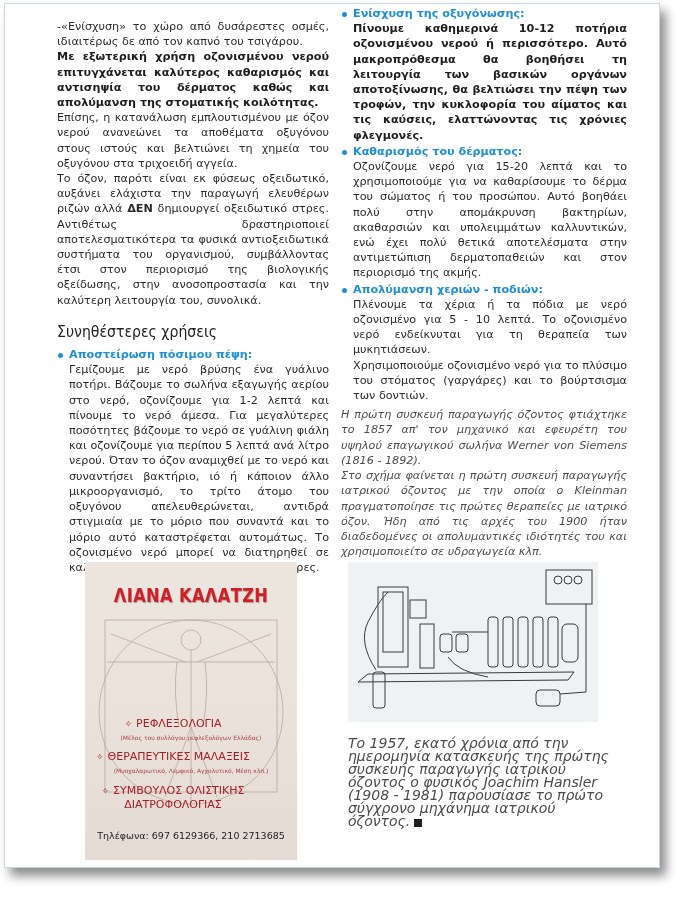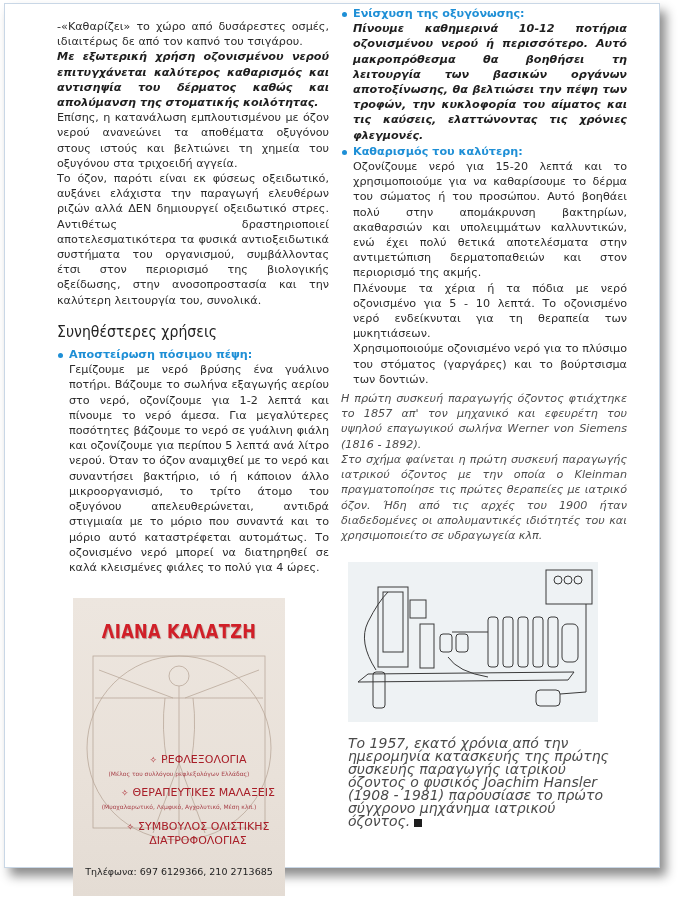--- a/index.html
+++ b/index.html
@@ -9,67 +9,66 @@
   }
   .page {
     position:absolute; left:4px; top:3px; width:654px; height:863px;
     background:#ffffff; border:1px solid #c9d7e6;
     box-shadow: 6px 8px 10px rgba(0,0,0,0.45);
   }
   .col { position:absolute; font-size:11.2px; line-height:15.2px; color:#2b2b2b; text-align:justify; }
   .col-left { left:52px; top:15px; width:272px; }
   .col-right { left:336px; top:1px; width:286px; }
   p { margin:0; }
-  .bold-it { font-weight:bold; font-style:italic; color:#1e1e1e; }
-  .strong { font-weight:normal; }
+  .bold-it { font-weight:bold; color:#1e1e1e; }
+  .strong { font-weight:bold; }
   h2.section {
     font-family:"DejaVu Sans", sans-serif; font-weight:normal; font-size:16px;
     margin:16px 0 8px 0; color:#222; transform:scaleX(0.88); transform-origin:left;
     white-space:nowrap;
   }
   .bullet-head {
     color:#1e8fd6; font-weight:bold; position:relative; padding-left:12px; margin-top:1px;
   }
   .bullet-head .dot {
     position:absolute; left:1px; top:6px; width:5px; height:5px; border-radius:50%; background:#1e8fd6;
   }
   .bullet-body { padding-left:12px; }
   .note { color:#4d4d4d; font-style:italic; margin-top:4px; }
   .ad {
-    position:absolute; left:68px; top:558px; width:212px; height:298px;
+    position:absolute; left:80px; top:558px; width:212px; height:298px;
     background:linear-gradient(180deg,#ede6df 0%, #e9e1d9 60%, #e4dcd4 100%);
     overflow:hidden;
-    margin-top:36px;
   }
   .ad .vitruvian { position:absolute; left:0; top:0; width:212px; height:260px; opacity:0.75; }
   .ad-name {
     position:absolute; top:22px; left:0; width:212px; text-align:center;
     color:#d11f28; font-weight:bold; font-size:19px; letter-spacing:0.5px;
     transform:scaleX(0.85); text-shadow:1px 1px 1px rgba(90,0,0,0.35);
   }
-  .ad-service { position:absolute; left:0; width:176px; text-align:center; color:#a81d27; font-size:11px;padding-left:37px; }
+  .ad-service { position:absolute; left:0; width:176px; text-align:center; color:#a81d27; font-size:11px; }
   .ad-service .mark { font-size:9px; margin-right:4px; }
   .ad-sub { position:absolute; left:0; width:212px; text-align:center; color:#a8424a; font-size:6px; }
   .ad-contact { position:absolute; left:0; width:212px; text-align:center; color:#222; font-size:9.5px; line-height:12px; }
   .figure {
     position:absolute; left:343px; top:558px; width:250px; height:160px; background:#eef2f4;
   }
   .caption {
     position:absolute; left:343px; top:733px; width:262px; font-size:14px; line-height:13px;
     color:#4a4a4a; font-style:italic;
   }
   .end-mark { display:inline-block; width:8px; height:8px; background:#1e1e1e; margin-left:4px; vertical-align:-1px; }
 </style>
 </head>
 <body>
 
 <div class="page">
 
   <div class="col col-left">
-    <p>-«Καθαρίζει» το χώρο από δυσάρεστες οσμές, ιδιαιτέρως δε από τον καπνό του τσιγάρου.</p>
+    <p>-«Ενίσχυση» το χώρο από δυσάρεστες οσμές, ιδιαιτέρως δε από τον καπνό του τσιγάρου.</p>
     <p class="bold-it">Με εξωτερική χρήση οζονισμένου νερού επιτυγχάνεται καλύτερος καθαρισμός και αντισηψία του δέρματος καθώς και απολύμανση της στοματικής κοιλότητας.</p>
     <p>Επίσης, η κατανάλωση εμπλουτισμένου με όζον νερού ανανεώνει τα αποθέματα οξυγόνου στους ιστούς και βελτιώνει τη χημεία του οξυγόνου στα τριχοειδή αγγεία.</p>
     <p><span>Το όζον, παρότι είναι εκ φύσεως οξειδωτικό, αυξάνει ελάχιστα την παραγωγή ελευθέρων ριζών αλλά </span><span class="strong">ΔΕΝ</span><span> δημιουργεί οξειδωτικό στρες. Αντιθέτως δραστηριοποιεί αποτελεσματικότερα τα φυσικά αντιοξειδωτικά συστήματα του οργανισμού, συμβάλλοντας έτσι στον περιορισμό της βιολογικής οξείδωσης, στην ανοσοπροστασία και την καλύτερη λειτουργία του, συνολικά.</span></p>
 
     <h2 class="section">Συνηθέστερες χρήσεις</h2>
 
     <div class="bullet-head">
       <span class="dot"></span>
       <span>Αποστείρωση πόσιμου πέψη:</span>
     </div>
@@ -78,24 +77,28 @@
 
   <div class="col col-right">
     <div class="bullet-head">
       <span class="dot"></span>
       <span>Ενίσχυση της οξυγόνωσης:</span>
     </div>
     <p class="bullet-body bold-it">Πίνουμε καθημερινά 10-12 ποτήρια οζονισμένου νερού ή περισσότερο. Αυτό μακροπρόθεσμα θα βοηθήσει τη λειτουργία των βασικών οργάνων αποτοξίνωσης, θα βελτιώσει την πέψη των τροφών, την κυκλοφορία του αίματος και τις καύσεις, ελαττώνοντας τις χρόνιες φλεγμονές.</p>
 
     <div class="bullet-head">
       <span class="dot"></span>
-      <span>Καθαρισμός του καλύτερη:</span>
+      <span>Καθαρισμός του δέρματος:</span>
     </div>
     <p class="bullet-body">Οζονίζουμε νερό για 15-20 λεπτά και το χρησιμοποιούμε για να καθαρίσουμε το δέρμα του σώματος ή του προσώπου. Αυτό βοηθάει πολύ στην απομάκρυνση βακτηρίων, ακαθαρσιών και υπολειμμάτων καλλυντικών, ενώ έχει πολύ θετικά αποτελέσματα στην αντιμετώπιση δερματοπαθειών και στον περιορισμό της ακμής.</p>
 
+    <div class="bullet-head">
+      <span class="dot"></span>
+      <span>Απολύμανση χεριών - ποδιών:</span>
+    </div>
     <p class="bullet-body">Πλένουμε τα χέρια ή τα πόδια με νερό οζονισμένο για 5 - 10 λεπτά. Το οζονισμένο νερό ενδείκνυται για τη θεραπεία των μυκητιάσεων.</p>
 
     <p class="bullet-body">Χρησιμοποιούμε οζονισμένο νερό για το πλύσιμο του στόματος (γαργάρες) και το βούρτσισμα των δοντιών.</p>
 
     <p class="note">Η πρώτη συσκευή παραγωγής όζοντος φτιάχτηκε το 1857 απ' τον μηχανικό και εφευρέτη του υψηλού επαγωγικού σωλήνα Werner von Siemens (1816 - 1892).</p>
     <p class="note" style="margin-top:0">Στο σχήμα φαίνεται η πρώτη συσκευή παραγωγής ιατρικού όζοντος με την οποία ο Kleinman πραγματοποίησε τις πρώτες θεραπείες με ιατρικό όζον. Ήδη από τις αρχές του 1900 ήταν διαδεδομένες οι απολυμαντικές ιδιότητές του και χρησιμοποιείτο σε υδραγωγεία κλπ.</p>
   </div>
 
   <div class="ad">
     <svg class="vitruvian" viewBox="0 0 212 260">

